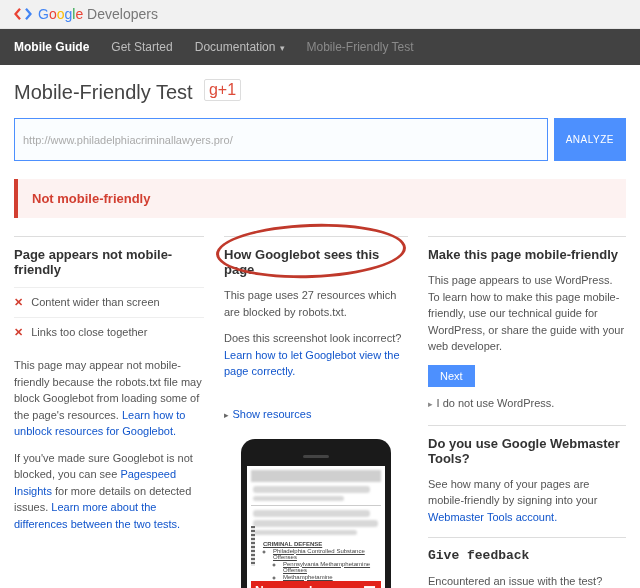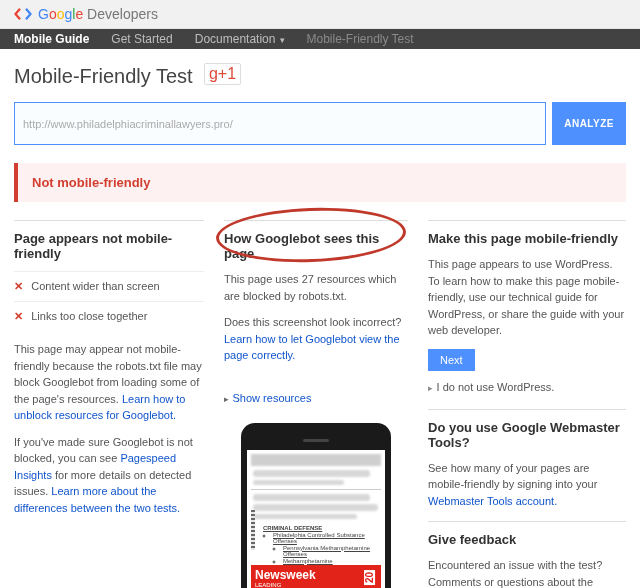--- a/index.html
+++ b/index.html
@@ -3,31 +3,31 @@
 <meta charset="utf-8">
 <style>
   * { margin: 0; padding: 0; box-sizing: border-box; }
   body { font-family: Arial, Helvetica, sans-serif; font-size: 12px; color: #333; background: #fff; width: 640px; }
   .top-header { background: #f1f1f1; border-bottom: 1px solid #e5e5e5; padding: 6px 14px; display: flex; align-items: center; }
   .logo-wrap { display: flex; align-items: center; gap: 6px; }
   .logo-bracket { width: 18px; height: 14px; }
   .logo-text { font-size: 14px; color: #777; }
   .logo-text .g1 { color: #4285f4; } .logo-text .g2 { color: #ea4335; } .logo-text .g3 { color: #fbbc05; } .logo-text .g4 { color: #4285f4; } .logo-text .g5 { color: #34a853; } .logo-text .g6 { color: #ea4335; }
   .logo-dev { color: #777; font-weight: 400; }
-  .nav { background: #424242; color: #bdbdbd; padding: 0 14px; display: flex; gap: 22px; font-size: 12px; height: 20px; align-items: center; }
+  .nav { background: #424242; color: #bdbdbd; padding: 0 14px; display: flex; gap: 22px; font-size: 12px; height: 36px; align-items: center; }
   .nav-item { cursor: pointer; }
   .nav-item.active { color: #fff; font-weight: 600; }
   .nav-item.dim { color: #8a8a8a; }
   .chev { font-size: 9px; margin-left: 2px; }
   .page { padding: 14px 14px 20px 14px; }
   h1.page-title { font-size: 20px; font-weight: 400; color: #444; display: inline-block; margin-bottom: 14px; }
   .gplus { display: inline-block; border: 1px solid #ddd; color: #dd4b39; font-size: 16px; padding: 1px 4px; margin-left: 8px; border-radius: 2px; vertical-align: 4px; }
   .analyze-row { display: flex; gap: 6px; margin-bottom: 18px; }
   .url-input { flex: 1; border: 1px solid #4d90fe; padding: 7px 8px; font-size: 11px; color: #aaa; background: #fafdff; outline: none; }
-  .analyze-btn { background: #4d90fe; color: #fff; border: none; padding: 16px 12px; font-size: 10px; font-weight: 700; letter-spacing: 0.5px; cursor: pointer; }
+  .analyze-btn { background: #4d90fe; color: #fff; border: none; padding: 16px 12px; font-size: 10px; font-weight: 400; letter-spacing: 0.5px; cursor: pointer; }
   .status-bar { border-left: 4px solid #d23f31; background: #fdf2f1; padding: 12px 14px; color: #d23f31; font-weight: 600; font-size: 13px; margin-bottom: 18px; }
   .cols { display: flex; gap: 20px; }
   .col { flex: 1; min-width: 0; }
   .col.left { flex: 0 0 190px; }
   .col.right { flex: 0 0 198px; }
   h2.sec { font-size: 13px; font-weight: 700; color: #333; border-top: 1px solid #ddd; padding-top: 10px; margin-bottom: 10px; }
   .issue { display: flex; gap: 8px; padding: 8px 0; border-top: 1px solid #eee; font-size: 11px; color: #555; }
   .issue:first-of-type { border-top: 1px solid #eee; }
   .x-icon { color: #d23f31; font-weight: 700; }
   .para { font-size: 11px; color: #555; line-height: 1.5; margin: 10px 0; }
@@ -155,19 +155,19 @@
       <h2 class="sec">Make this page mobile-friendly</h2>
       <p class="para">This page appears to use WordPress. To learn how to make this page mobile-friendly, use our technical guide for WordPress, or share the guide with your web developer.</p>
       <button class="next-btn">Next</button>
       <div class="nousewp"><span class="caret">▸</span><span>I do not use WordPress.</span></div>
 
       <h2 class="sec" style="margin-top:16px;">Do you use Google Webmaster Tools?</h2>
       <p class="para">
         <span>See how many of your pages are mobile-friendly by signing into your </span><a class="link">Webmaster Tools account.</a>
       </p>
 
-      <h2 class="sec" style="margin-top:12px;">Give feedback</h2>
+      <h2 class="sec" style="margin-top:12px;font-family:Liberation Mono, monospace;">Give feedback</h2>
       <p class="para">
         <span>Encountered an issue with the test? Comments or questions about the results? Post to our </span>
       </p>
     </div>
   </div>
 </div>
 
 </body></html>

